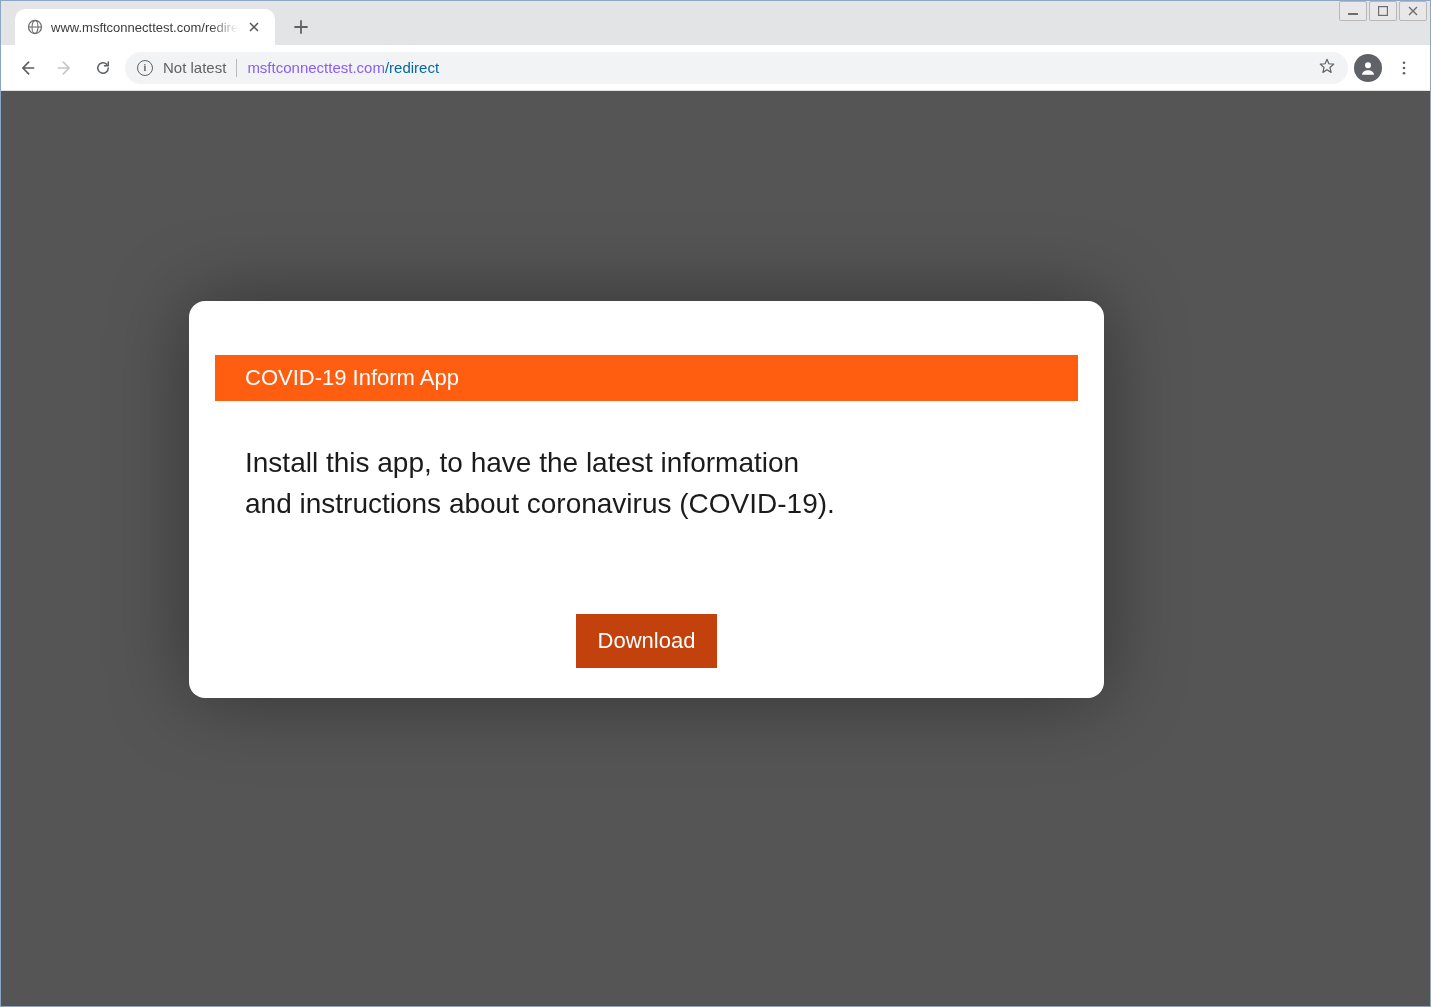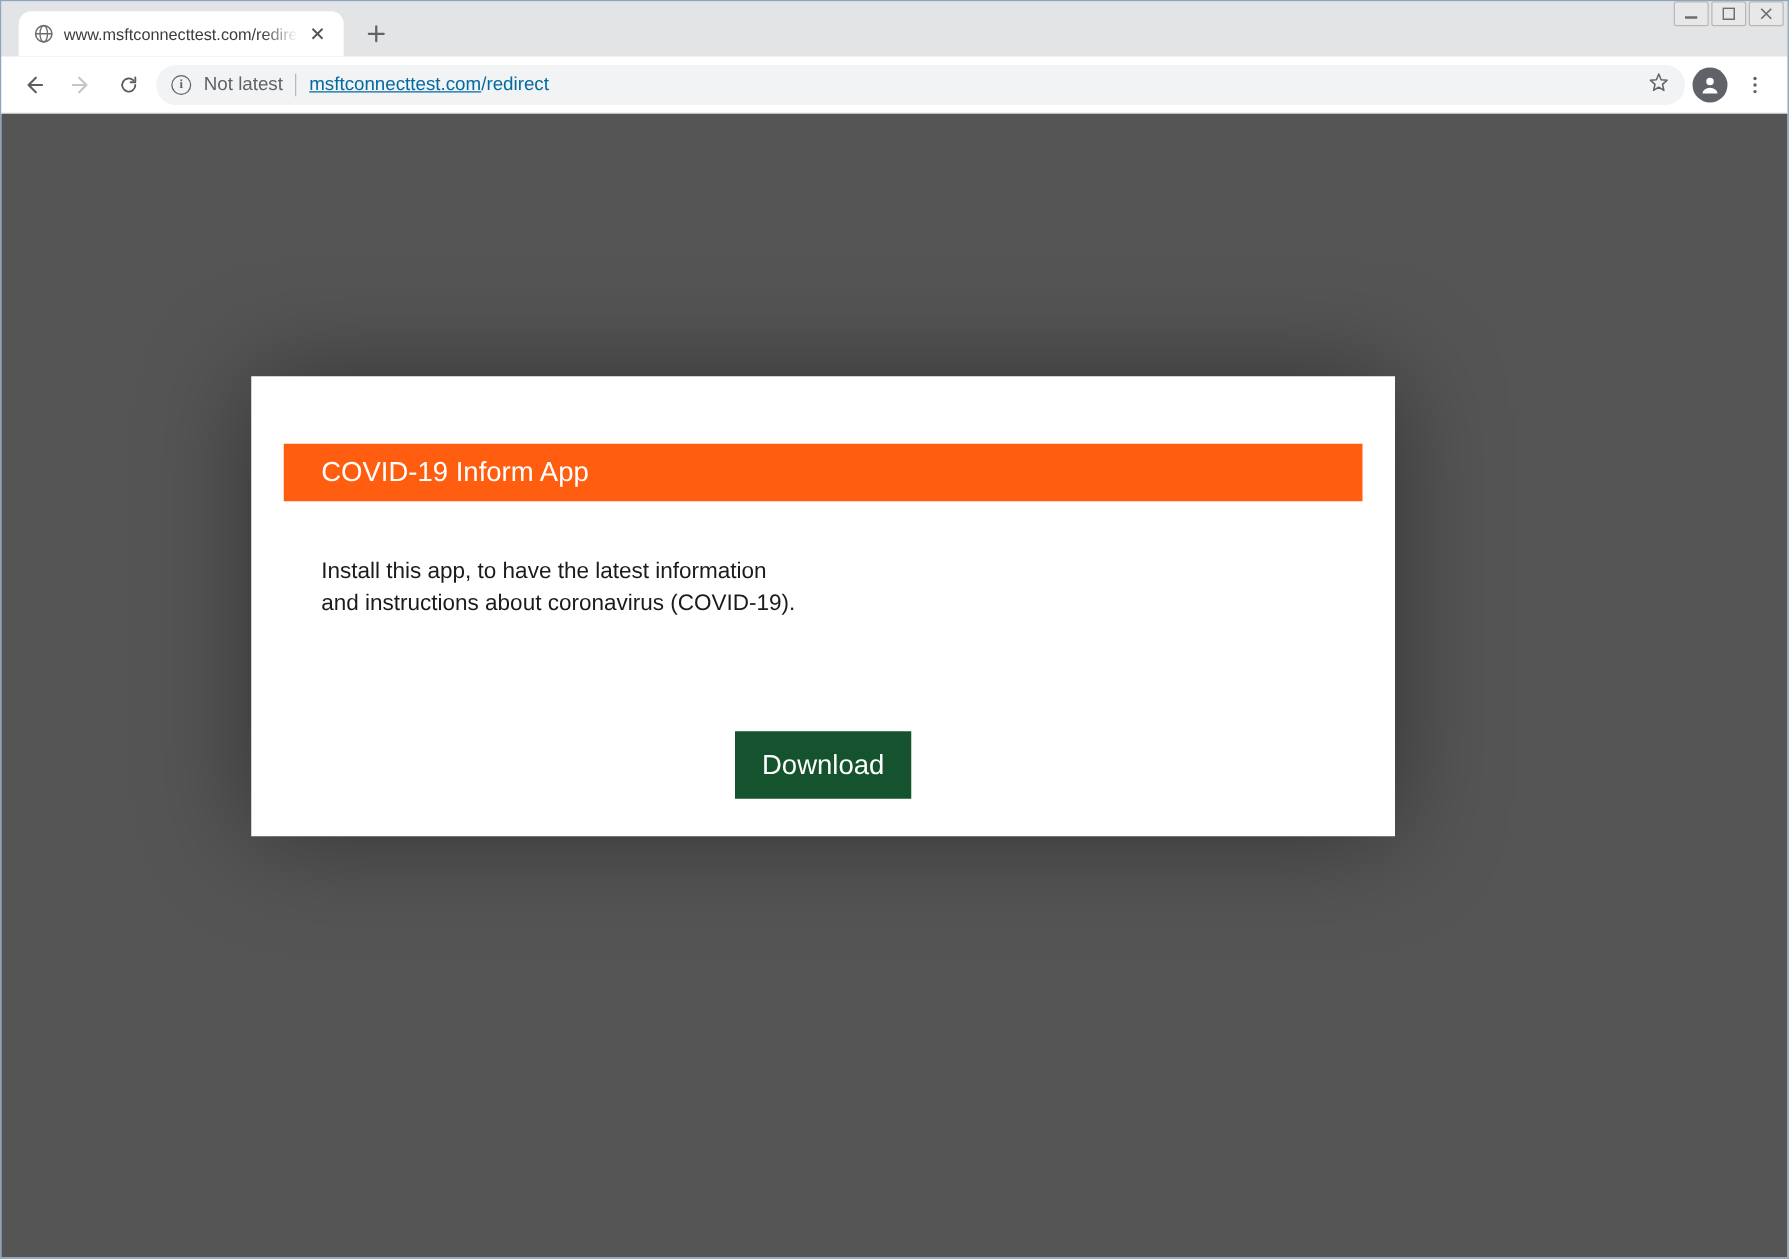--- a/index.html
+++ b/index.html
@@ -123,70 +123,70 @@
     }
     .omnibox .sec-text { white-space: nowrap; }
     .omnibox .divider {
       width: 1px; height: 18px; background: #b8b9ba;
     }
     .omnibox .url {
       flex: 1 1 auto;
       white-space: nowrap;
       overflow: hidden;
     }
-    .omnibox .url .domain { color: #0369a1; text-decoration: underline; }
+    .omnibox .url .domain { color: #8b5cf6; }
     .omnibox .url .path { color: #0369a1; }
     .omnibox .star { color: #5f6368; margin-left: auto; }
     .avatar {
       width: 28px; height: 28px; border-radius: 50%;
       background: #5f6368;
       display: flex; align-items: center; justify-content: center;
       color: #fff;
     }
 
     
     .viewport {
       height: calc(100% - 44px - 46px);
       background: #555555;
       position: relative;
       overflow: hidden;
     }
     .card {
       position: absolute;
-      left: 200px;
+      left: 188px;
       top: 210px;
       width: 915px;
       background: #ffffff;
-      border-radius: 0;
+      border-radius: 16px;
       box-shadow: 0 0 80px rgba(0,0,0,0.4);
       padding-bottom: 30px;
     }
     .card-inner {
       padding: 54px 26px 0 26px;
     }
     .banner {
       background: #ff5e11;
       color: #ffffff;
       font-size: 22px;
       padding: 10px 30px;
     }
     .body-text {
       padding: 42px 30px 0 30px;
-      font-size: 18px;
+      font-size: 28px;
       color: #1b1b1b;
       line-height: 1.45;
     }
     .body-text p { margin-bottom: 38px; white-space: pre-line; }
     .download-row {
       display: flex;
       justify-content: center;
       margin-top: 90px;
     }
     .download-btn {
-      background: #14532d;
+      background: #c2410c;
       color: #fff;
       font-size: 22px;
       padding: 14px 22px;
       border: none;
       cursor: pointer;
     }
   </style>
 </head>
 <body>
 

